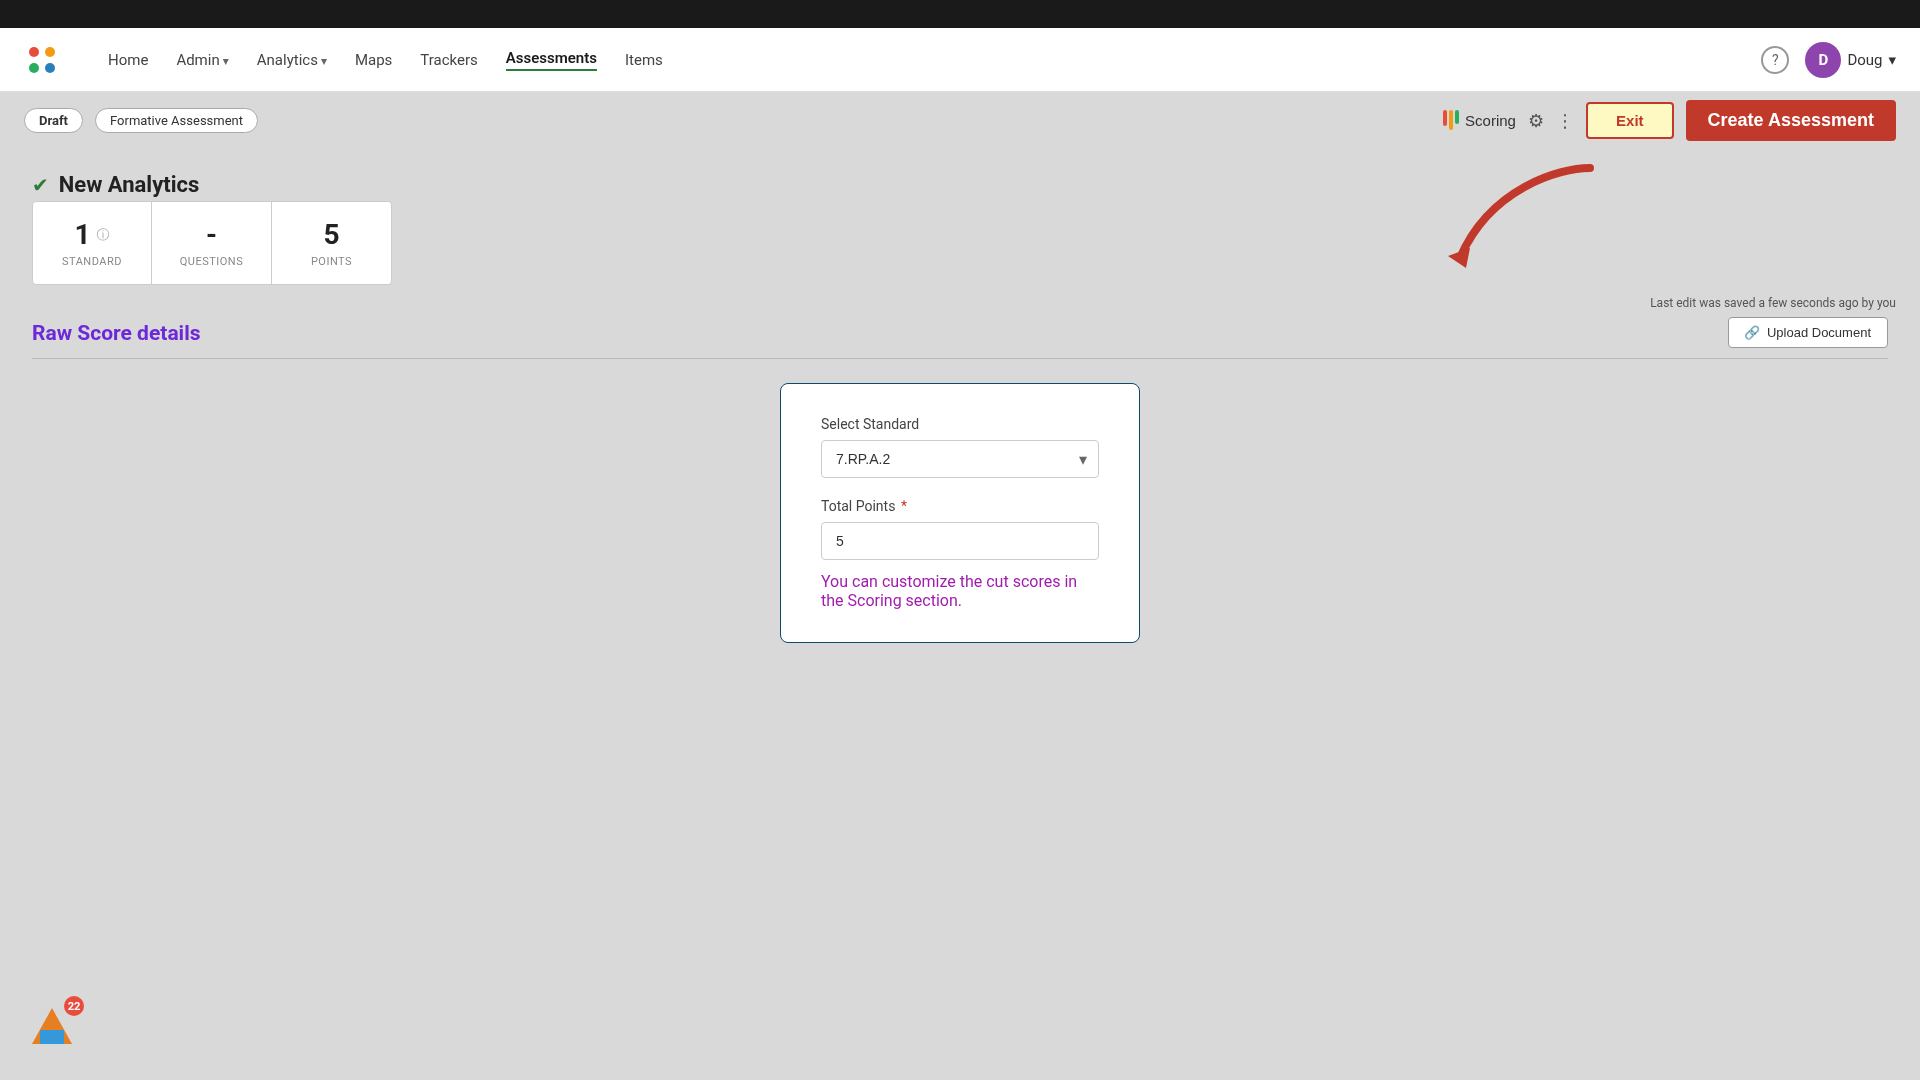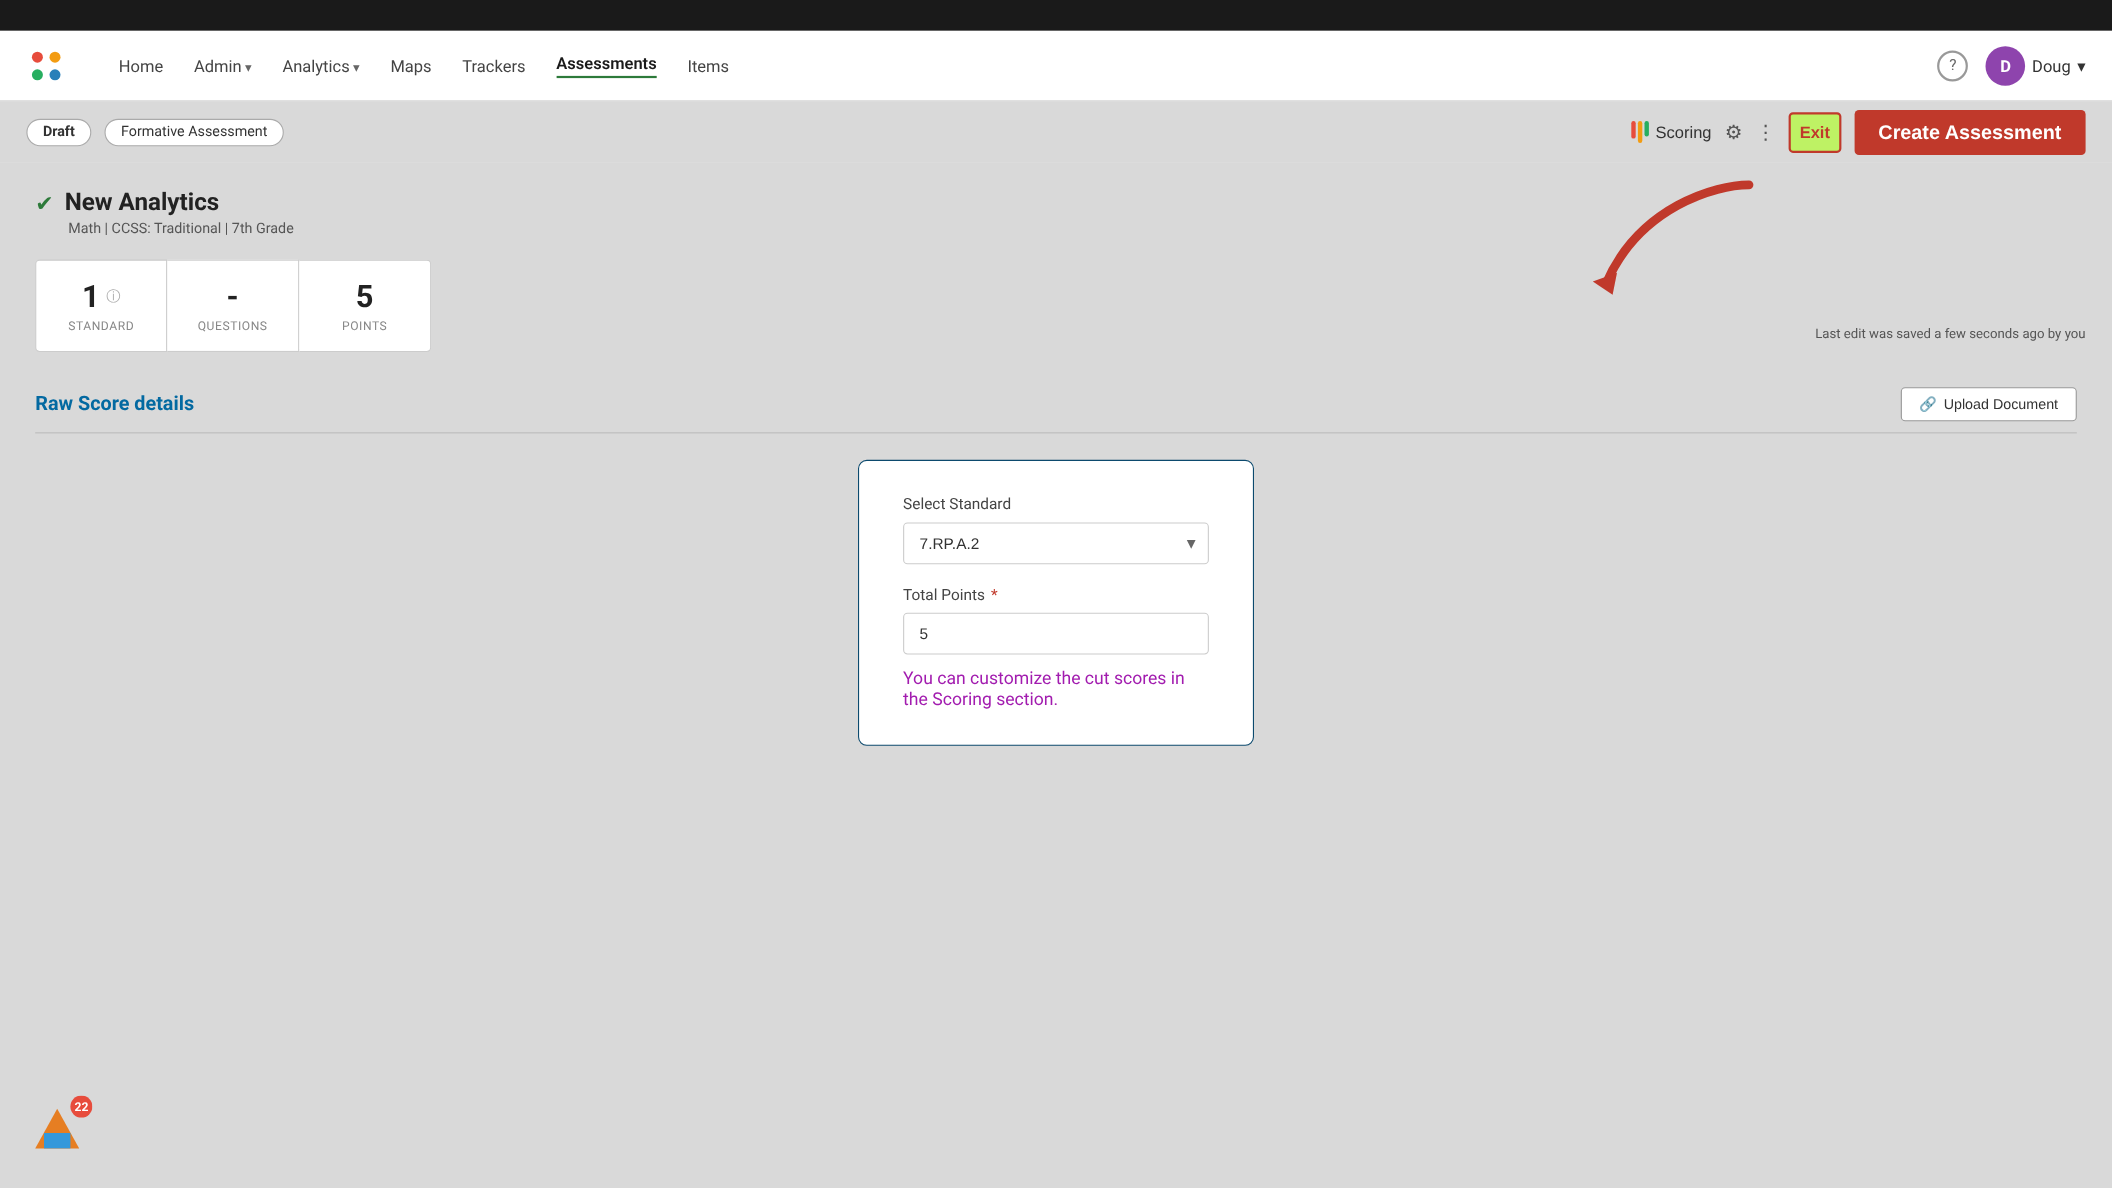--- a/index.html
+++ b/index.html
@@ -72,22 +72,22 @@
       cursor: pointer;
       background: none;
       border: none;
     }
     .scoring-icon { display: flex; gap: 2px; }
     .scoring-bar { width: 4px; border-radius: 2px; }
     .settings-icon { font-size: 18px; color: #555; cursor: pointer; }
     .more-icon { font-size: 18px; color: #555; cursor: pointer; }
 
     .exit-btn {
-      padding: 8px 8px;
-      background: #bef264;
+      padding: 8px 28px;
+      background: #fef9c3;
       border: 2px solid #c0392b;
       border-radius: 4px;
       color: #c0392b;
       font-size: 15px;
       font-weight: 600;
       cursor: pointer;
     }
     .create-assessment-btn {
       padding: 10px 22px;
       background: #c0392b;
@@ -142,21 +142,21 @@
 
     
     .section-header {
       display: flex;
       align-items: center;
       justify-content: space-between;
       border-bottom: 1px solid #bbb;
       padding-bottom: 10px;
       margin-bottom: 24px;
     }
-    .section-title { font-size: 18px; font-weight: 700; color: #0369a1; }
+    .section-title { font-size: 21px; font-weight: 700; color: #6d28d9; }
     .upload-btn {
       display: flex;
       align-items: center;
       gap: 6px;
       padding: 7px 16px;
       border: 1px solid #999;
       border-radius: 4px;
       background: #fff;
       font-size: 13px;
       color: #333;
@@ -285,21 +285,20 @@
       <path d="M160 20 C130 20, 60 40, 30 110" stroke="#c0392b" stroke-width="8" fill="none" stroke-linecap="round"></path>
 
       <polygon points="18,108 40,100 36,120" fill="#c0392b"></polygon>
     </svg>
   </div>
 
   <div class="assessment-title-row">
     <span class="check-icon">✔</span>
     <span class="assessment-title">New Analytics</span>
   </div>
-  <div class="assessment-meta">Math | CCSS: Traditional | 7th Grade</div>
 
   <div class="stats-row">
     <div class="stat-card">
       <div style="display:flex;align-items:center;justify-content:center;gap:6px;">
         <span class="stat-number">1</span>
         <span style="font-size:13px;color:#aaa;cursor:pointer;">ⓘ</span>
       </div>
       <div class="stat-label">STANDARD</div>
     </div>
     <div class="stat-card">

